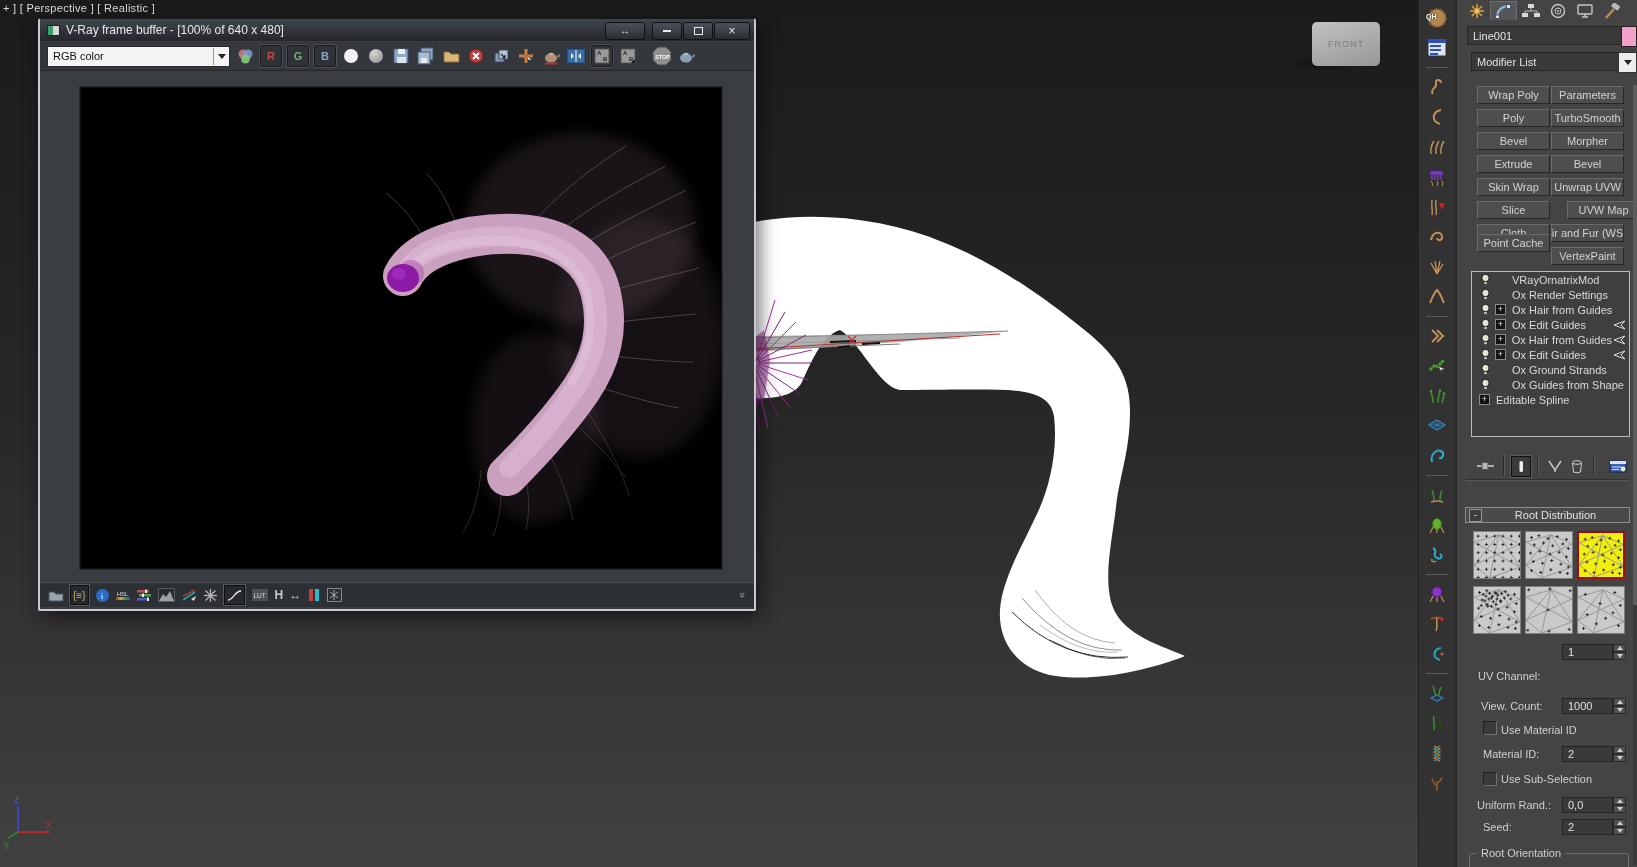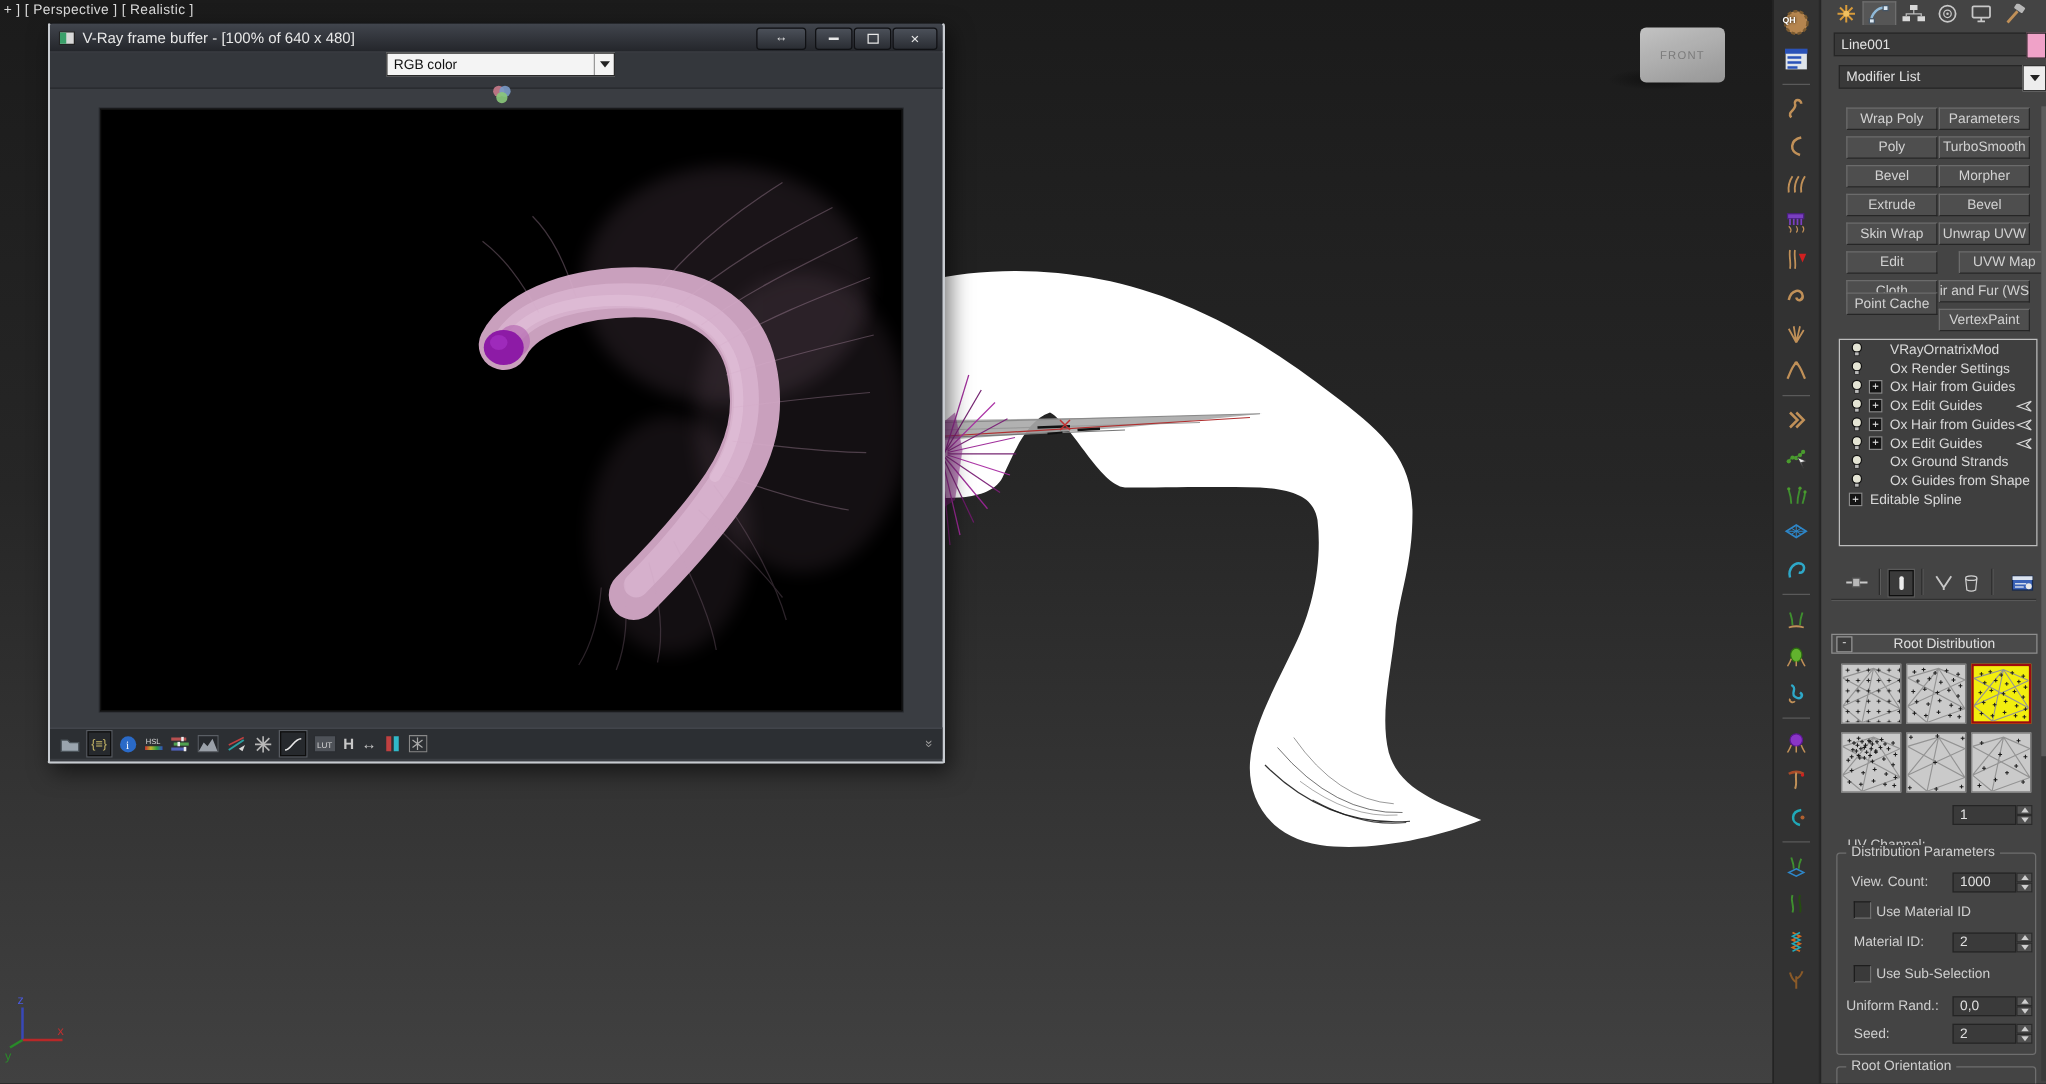--- a/index.html
+++ b/index.html
@@ -21,21 +21,21 @@
     border-bottom:2px solid #c7cbd0;box-shadow:4px 6px 18px rgba(0,0,0,.55);border-radius:3px 3px 2px 2px;}
   #vfb-title{position:absolute;left:0;top:0;right:0;height:22px;border-radius:2px 2px 0 0;
     background:linear-gradient(180deg,#41454d,#24262b);display:flex;align-items:center;
     padding-left:7px;color:#e9e9e9;font-size:12px;gap:6px;}
   .winbtn{height:16px;border-radius:3px;background:linear-gradient(180deg,#4b5059,#2a2d33);
     border:1px solid #101114;color:#e8e8e8;display:flex;align-items:center;justify-content:center;
     font-size:10px;line-height:1;}
   .minbar{width:8px;height:2px;background:#e8e8e8;}
   .maxbox{width:7px;height:6px;border:1.5px solid #e8e8e8;}
   #vfb-toolbar{position:absolute;left:0;top:23px;right:0;height:28px;background:#34373c;
-    display:flex;align-items:center;padding-left:7px;gap:5px;border-bottom:1px solid #26282c;flex-direction:column;}
+    display:flex;align-items:center;padding-left:7px;gap:5px;border-bottom:1px solid #26282c;}
   #vfb-channel{width:176px;height:19px;background:#f4f4f4;border:1px solid #2a2a2a;
     display:flex;align-items:center;color:#111;font-size:11px;padding-left:5px;}
   #vfb-channel .dd-arrow{margin-left:auto;width:15px;height:17px;border-left:1px solid #999;
     display:flex;align-items:center;justify-content:center;}
   .tri-dn{width:0;height:0;border-left:4px solid transparent;border-right:4px solid transparent;border-top:5px solid #222;}
   .tbtn{width:20px;height:20px;display:flex;align-items:center;justify-content:center;
     font-size:11px;font-weight:bold;border-radius:2px;}
   .ltr{border:1px solid #1a1a1a;box-shadow:0 0 0 1px #4c5056;background:#2f3237;}
   .circ{width:14px;height:14px;border-radius:50%;}
   #vfb-canvas{position:absolute;left:40px;top:68px;width:640px;height:480px;background:#000;
@@ -699,21 +699,21 @@
     <span class="modbtn" style="left:20px;top:86px">Wrap Poly</span>
     <span class="modbtn" style="left:94px;top:86px">Parameters</span>
     <span class="modbtn" style="left:20px;top:109px">Poly</span>
     <span class="modbtn" style="left:94px;top:109px">TurboSmooth</span>
     <span class="modbtn" style="left:20px;top:132px">Bevel</span>
     <span class="modbtn" style="left:94px;top:132px">Morpher</span>
     <span class="modbtn" style="left:20px;top:155px">Extrude</span>
     <span class="modbtn" style="left:94px;top:155px">Bevel</span>
     <span class="modbtn" style="left:20px;top:178px">Skin Wrap</span>
     <span class="modbtn" style="left:94px;top:178px">Unwrap UVW</span>
-    <span class="modbtn" style="left:20px;top:201px">Edit</span>
+    <span class="modbtn" style="left:20px;top:201px">Slice</span>
     <span class="modbtn" style="left:110px;top:201px">UVW Map</span>
     <span class="modbtn" style="left:20px;top:224px">Cloth</span>
     <span class="modbtn" style="left:94px;top:224px">ir and Fur (WS</span>
     <span class="modbtn" style="left:20px;top:234px">Point Cache</span>
     <span class="modbtn" style="left:94px;top:247px">VertexPaint</span>
 
     <div class="abs" id="stackbox">
       <div class="srow">
           <span class="bulb">
             <svg width="11" height="13">
@@ -895,23 +895,20 @@
       <span class="btns">
           <span class="sb">
             <span class="tri-up-s"></span>
           </span>
           <span class="sb">
             <span class="tri-dn-s"></span>
           </span>
         </span>
     </div>
 
-    <div class="grp" style="left:12px;top:682px;width:158px;height:160px">
-      <span class="gtitle">Distribution Parameters</span>
-    </div>
     <span class="plabel" style="left:24px;top:700px">View. Count:</span>
     <div class="spin" style="left:105px;top:698px">
       <span class="val">1000</span>
       <span class="btns">
           <span class="sb">
             <span class="tri-up-s"></span>
           </span>
           <span class="sb">
             <span class="tri-dn-s"></span>
           </span>

